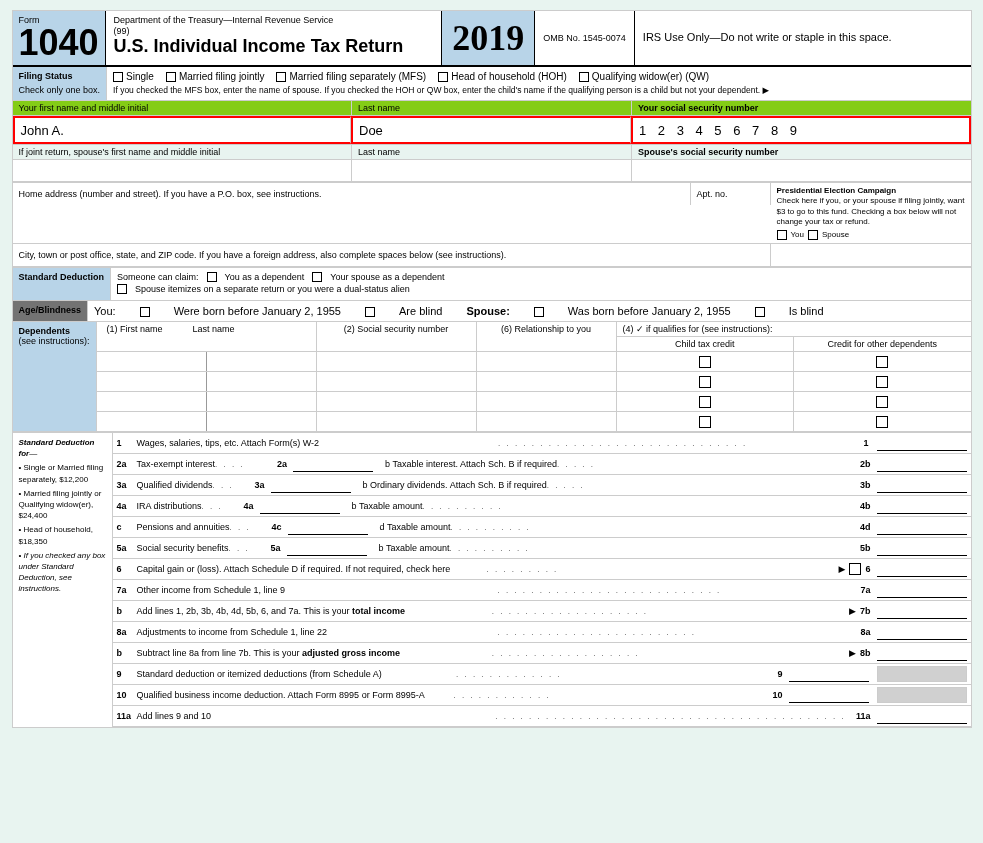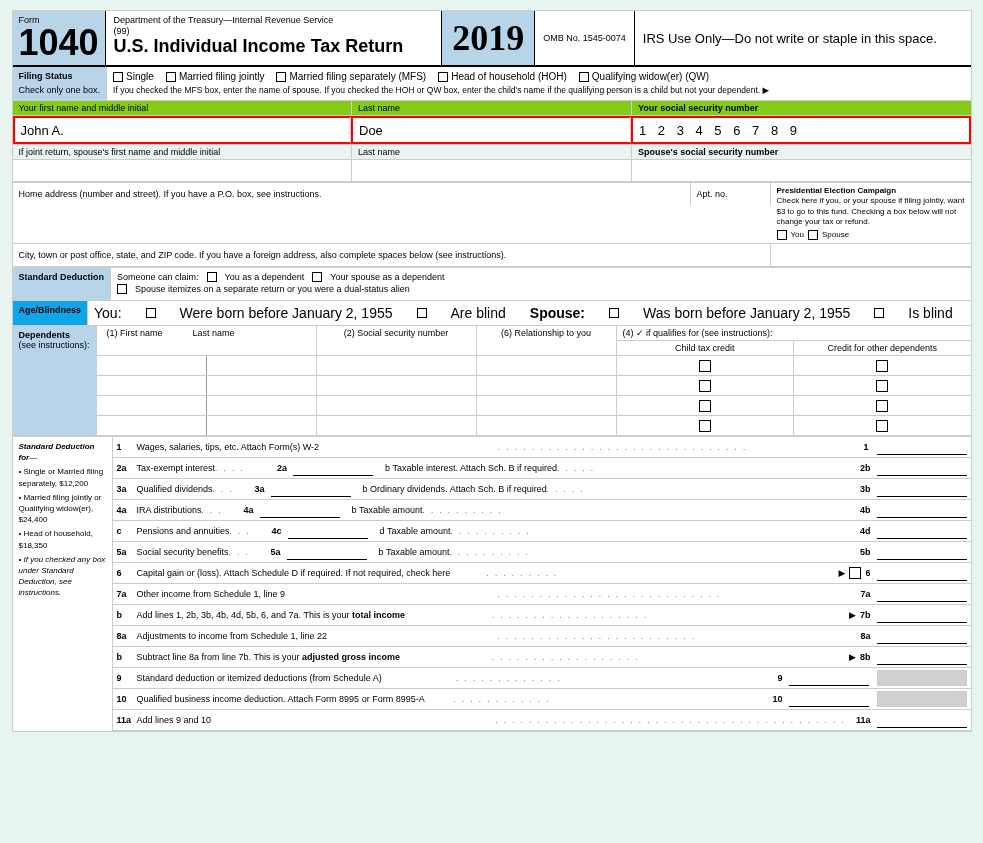--- a/index.html
+++ b/index.html
@@ -10,21 +10,21 @@
     .header { display: flex; align-items: stretch; border-bottom: 2px solid #000; }
     .header-form { background: #b8d4e8; padding: 4px 6px; display: flex; flex-direction: column; justify-content: center; border-right: 1px solid #000; min-width: 60px; }
     .form-label { font-size: 9px; }
     .form-number { font-size: 36px; font-weight: bold; line-height: 1; }
     .header-title { flex: 1; padding: 4px 8px; border-right: 1px solid #000; }
     .header-title .agency { font-size: 9px; }
     .header-title .return-title { font-size: 18px; font-weight: bold; }
     .header-year-block { background: #b8d4e8; padding: 4px 10px; display: flex; flex-direction: column; justify-content: center; align-items: center; border-right: 1px solid #000; }
     .year-big { font-size: 36px; font-weight: bold; line-height: 1; font-family: Liberation Serif, serif; }
     .header-omb { padding: 4px 8px; font-size: 9px; border-right: 1px solid #000; display: flex; flex-direction: column; justify-content: center; }
-    .header-irs-use { padding: 4px 8px; font-size: 13px; display: flex; flex-direction: column; justify-content: center; flex: 1; }
+    .header-irs-use { padding: 20px 8px; font-size: 11px; display: flex; flex-direction: column; justify-content: flex-start; flex: 1; }
 
     
     .section { border-bottom: 1px solid #ccc; }
     .filing-status { display: flex; }
     .section-label { background: #b8d4e8; writing-mode: horizontal-tb; padding: 4px 6px; font-weight: bold; font-size: 9px; display: flex; flex-direction: column; justify-content: flex-start; min-width: 70px; border-right: 1px solid #ccc; }
     .filing-content { flex: 1; padding: 4px 6px; }
     .filing-checkboxes { display: flex; gap: 12px; flex-wrap: wrap; align-items: center; margin-bottom: 3px; }
     .checkbox-item { display: flex; align-items: center; gap: 3px; }
     .cb { width: 10px; height: 10px; border: 1px solid #000; display: inline-block; flex-shrink: 0; }
     .filing-note { font-size: 8.5px; line-height: 1.3; }
@@ -50,22 +50,22 @@
     .four-dependents { width: 200px; padding: 3px 6px; font-size: 8px; }
 
     
     .std-deduction-section { display: flex; border-bottom: 1px solid #ccc; }
     .std-label { background: #b8d4e8; padding: 4px 6px; font-weight: bold; font-size: 9px; min-width: 70px; border-right: 1px solid #ccc; }
     .std-content { flex: 1; padding: 4px 6px; font-size: 9px; }
     .std-row { display: flex; align-items: center; gap: 8px; margin-bottom: 2px; }
 
     
     .age-section { display: flex; border-bottom: 1px solid #ccc; }
-    .age-label { background: #0ea5e9; padding: 4px 6px; font-weight: bold; font-size: 9px; min-width: 70px; border-right: 1px solid #ccc; }
-    .age-content { flex: 1; padding: 4px 6px; font-size: 14px; display: flex; align-items: center; gap: 24px; flex-wrap: wrap; }
+    .age-label { background: #737373; padding: 4px 6px; font-weight: bold; font-size: 9px; min-width: 70px; border-right: 1px solid #ccc; }
+    .age-content { flex: 1; padding: 4px 6px; font-size: 11px; display: flex; align-items: flex-end; gap: 24px; flex-wrap: wrap; }
 
     
     .dep-section { border-bottom: 1px solid #ccc; }
     .dep-row { display: flex; border-bottom: 1px solid #ccc; height: 20px; }
     .dep-cb { width: 12px; height: 12px; border: 1px solid #000; display: inline-block; }
     .std-ded-sidebar { width: 100px; border-right: 1px solid #ccc; padding: 4px 6px; font-size: 8px; line-height: 1.4; background: white; }
     .income-lines { flex: 1; }
     .income-line { display: flex; align-items: center; border-bottom: 1px solid #ccc; min-height: 20px; padding: 2px 4px; font-size: 9px; }
     .line-num { width: 20px; font-weight: bold; flex-shrink: 0; }
     .line-desc { flex: 1; }

